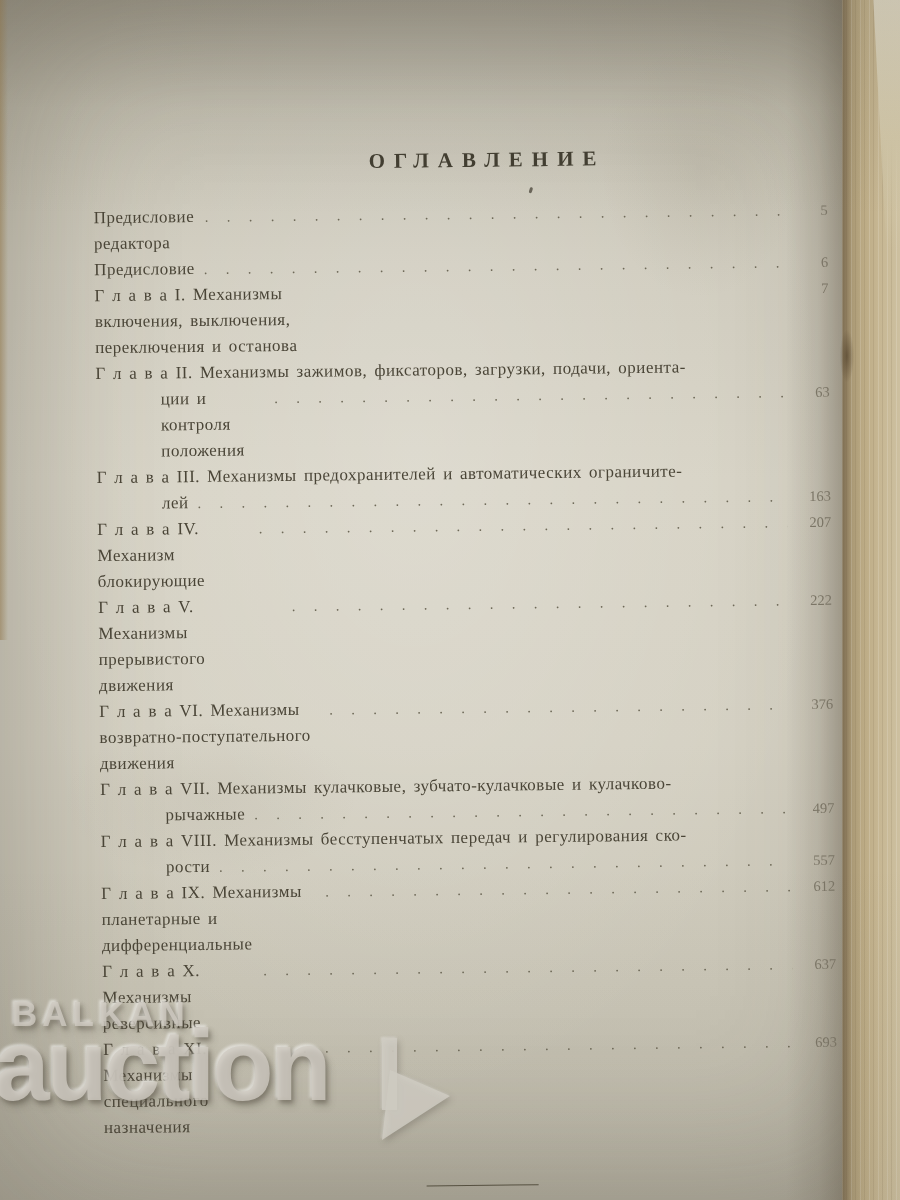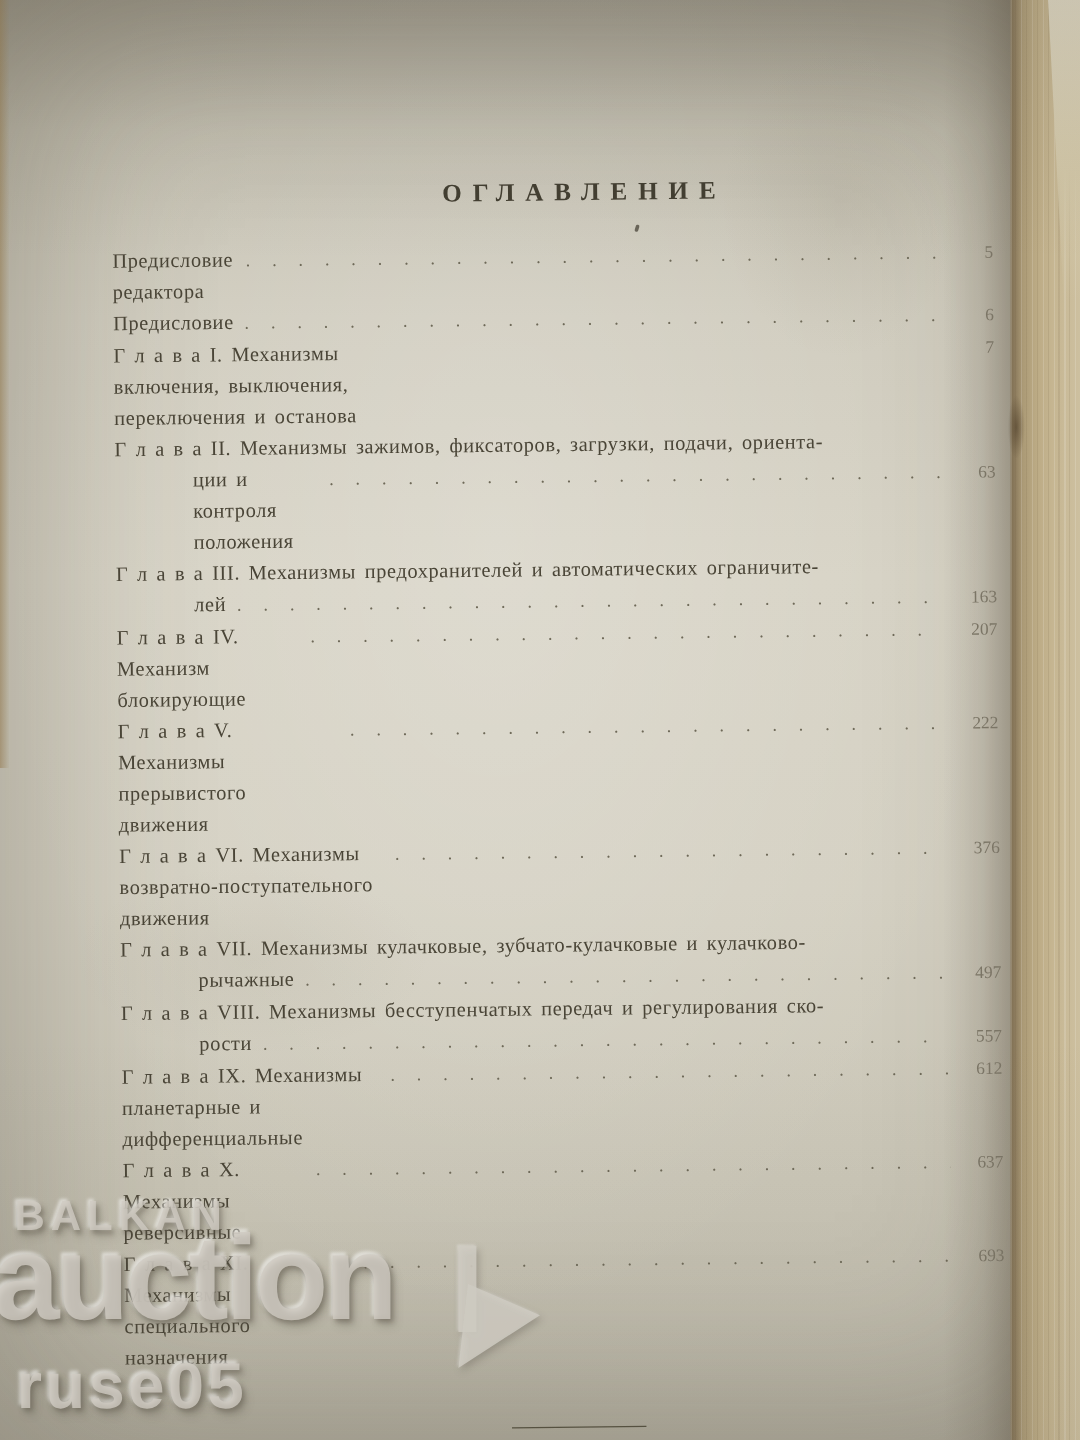--- a/index.html
+++ b/index.html
@@ -199,21 +199,20 @@
 
     </div>
 
     <div class="divider"></div>
 
   </div>
 
   <div class="watermark">
     <div class="wm-text wm-balkan">BALKAN</div>
     <div class="wm-text wm-auction">auction</div>
-    <div class="wm-text wm-ruse">ruse05</div>
     <svg class="wm-arrow" viewBox="0 0 110 115">
       <rect x="30" y="0" width="15" height="72" fill="rgba(207,203,194,0.85)"></rect>
       <polygon points="38,32 98,58 30,102" fill="rgba(207,203,194,0.85)"></polygon>
     </svg>
   </div>
 
   <div class="tone-overlay"></div>
 </div>
 
 </body></html>

